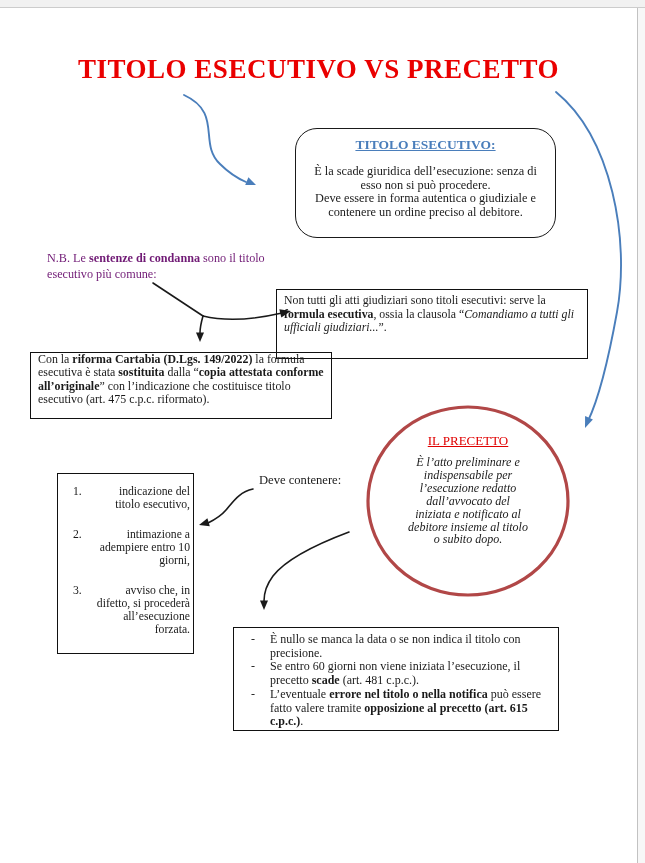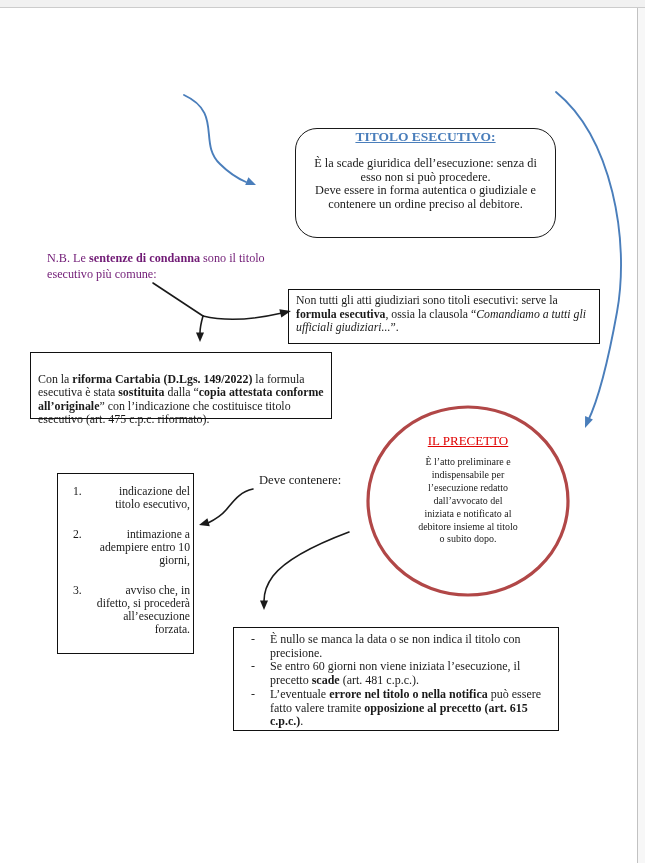--- a/index.html
+++ b/index.html
@@ -22,52 +22,52 @@
   .txt { position:absolute; z-index:2; }
 
   .doc-title {
     left:0; top:54px; width:637px; text-align:center;
     font-size:27px; font-weight:bold; letter-spacing:0.5px;
   }
 
   .titolo-box {
     left:295px; top:128px; width:261px; height:110px;
     border:1.6px solid #1a1a1a; border-radius:22px;
-    text-align:center; 
+    text-align:center; padding-top:8px;
   }
   .titolo-box .heading {
     font-size:13.5px; font-weight:bold; text-decoration:underline;
     margin-bottom:12px;
   }
   .titolo-box .bline { font-size:12.3px; line-height:13.6px; }
 
   .nb-note {
     left:47px; top:251px; width:238px;
     font-size:12.2px; line-height:15.5px;
   }
 
   .formula-box {
-    left:288px; top:289px; width:312px; height:55px;
+    left:276px; top:289px; width:312px; height:70px;
     border:1.3px solid #111; padding:4px 6px 0 7px;
     font-size:11.8px; line-height:13.6px;
   }
 
   .cartabia-box {
     left:30px; top:352px; width:302px; height:67px;
-    border:1.7px solid #111; padding:20px 5px 0 7px;
+    border:1.7px solid #111; padding:0 5px 0 7px;
     font-size:11.9px; line-height:13.4px;
   }
 
   .precetto-heading {
     left:398px; top:433px; width:140px; text-align:center;
     font-size:13px; font-weight:normal; text-decoration:underline;
   }
   .precetto-body {
     left:383px; top:456px; width:170px; text-align:center;
-    font-size:10px; line-height:12.9px;
+    font-size:12px; line-height:12.9px;font-style:italic;
   }
 
   .deve-label { left:259px; top:473px; font-size:12.6px; }
 
   .req-box {
     left:57px; top:473px; width:137px; height:181px;
     border:1.4px solid #111; padding:11px 3px 0 15px;
     font-size:11.7px; line-height:13px;
   }
   .req-item { display:flex; margin-bottom:17px; }
@@ -120,20 +120,21 @@
       <path fill="none" stroke-width="1.6" stroke-linecap="round" d="M 349,532 C 317,544 287,558 273,576 C 267,584 264,593 264,601" stroke="#1a1a1a"></path>
       <polygon points="264,610 260,600.5 268,600.5" fill="#1a1a1a"></polygon>
     </g>
 
     <ellipse cx="468" cy="501" rx="100" ry="94" fill="none" stroke-width="3.2" stroke="#b14747"></ellipse>
   </svg>
 
   <div class="chrome-top"></div>
   <div class="chrome-right"></div>
 
+  <div class="txt doc-title" style="color:#ea0000">TITOLO ESECUTIVO VS PRECETTO</div>
 
   <div class="txt titolo-box">
     <div class="heading" style="color:#4a7ebb">TITOLO ESECUTIVO:</div>
     <div class="bline">È la scade giuridica dell’esecuzione: senza di</div>
     <div class="bline">esso non si può procedere.</div>
     <div class="bline">Deve essere in forma autentica o giudiziale e</div>
     <div class="bline">contenere un ordine preciso al debitore.</div>
   </div>
 
   <div class="txt nb-note" style="color:#701a75">

